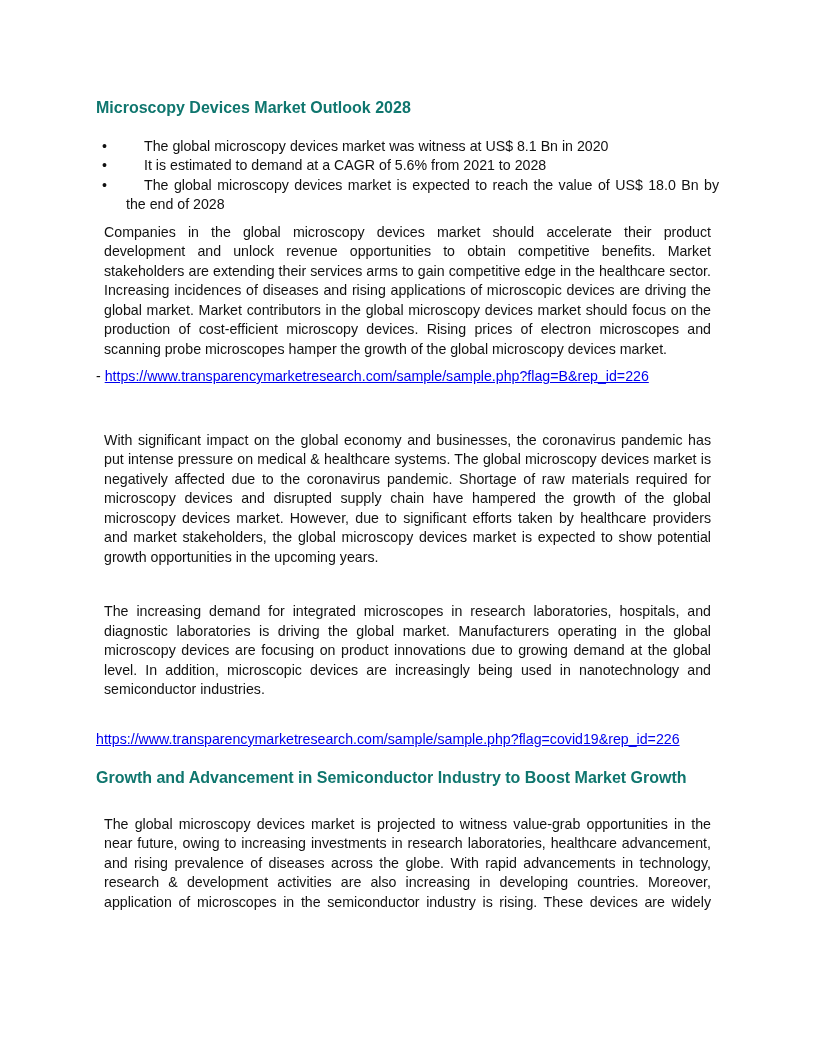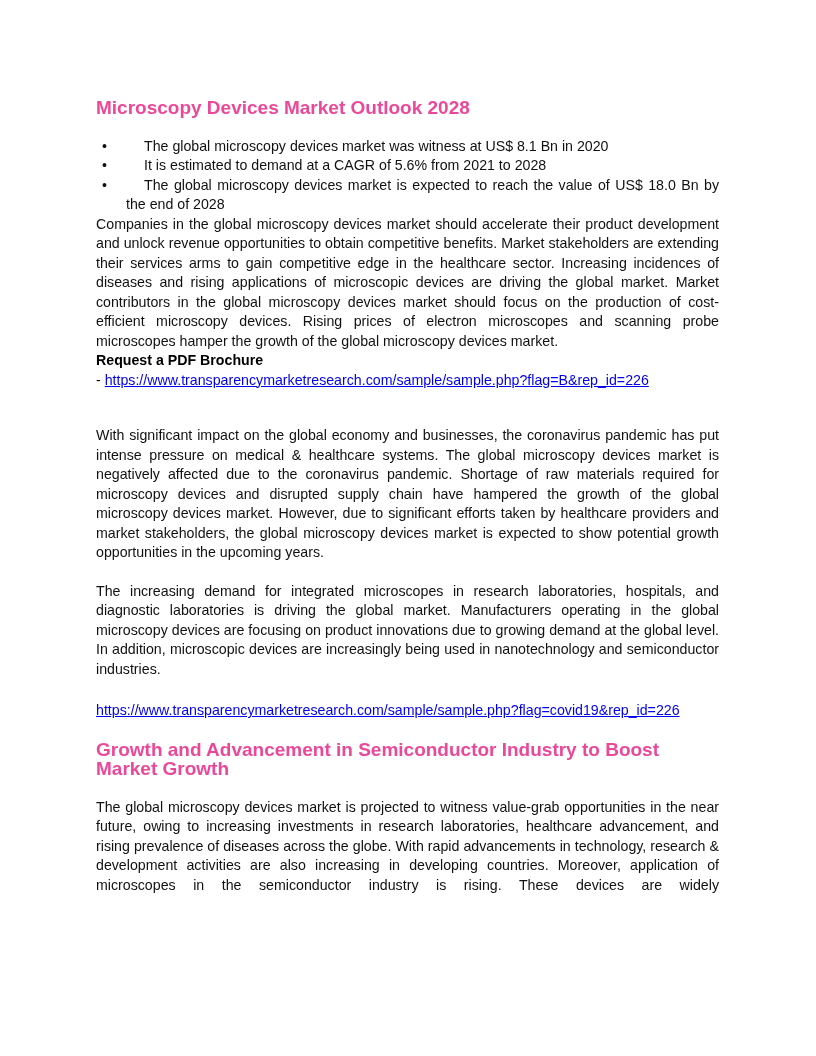--- a/index.html
+++ b/index.html
@@ -1,21 +1,21 @@
 <!DOCTYPE html>
 <html><head>
 <meta charset="utf-8">
 <style>
   html, body { margin: 0; padding: 0; background: #ffffff; }
   body { width: 816px; height: 1056px; position: relative; overflow: hidden;
          font-family: "Liberation Sans", "DejaVu Sans", sans-serif; color: #111; }
   .page { position: absolute; left: 96px; top: 96px; width: 623px; font-size: 14.2px; line-height: 19.5px; }
-  .h { color: #ec4899; font-weight: bold; font-size: 19px; }
+  .h { color: #0f766e; font-weight: bold; font-size: 16px; }
   .h-black { color: #000; font-weight: bold; }
-  p { margin: 0; text-align: justify; }
+  p { margin: 8px; text-align: justify; }
   .bullets { list-style: none; margin: 0; padding: 0; }
   .bullets li { position: relative; padding-left: 48px; text-align: justify; text-indent: 0; }
   .bullets li .dot { position: absolute; left: 6px; top: 0; }
   .bullets li.wrap { padding-left: 30px; text-indent: 18px; }
   .bullets li.wrap .dot { left: 6px; text-indent: 0; }
   a { color: #0000EE; text-decoration: underline; text-align: center; }
   b { font-weight: normal; }
   .gap-s { height: 17px; }
   .gap-m { height: 19px; }
 </style>
@@ -37,21 +37,20 @@
       <span>It is estimated to demand at a CAGR of </span><b>5.6%</b><span> from 2021 to 2028</span>
     </li>
     <li class="wrap">
       <span class="dot">•</span>
       <span>The </span><b>global microscopy  devices  market</b><span> is expected to reach the value of </span><b>US$ 18.0 Bn</b><span> by the end of </span><b>2028</b>
     </li>
   </ul>
 
   <p>Companies in the global microscopy devices market should accelerate their product development and unlock revenue opportunities to obtain competitive benefits. Market stakeholders are extending their services arms to gain competitive edge in the healthcare sector. Increasing incidences of diseases and rising applications of microscopic devices are driving the global market. Market contributors in the global microscopy devices market should focus on the production of cost-efficient microscopy devices. Rising prices of electron microscopes and scanning probe microscopes hamper the growth of the global microscopy devices market.</p>
 
-  <div class="h-black">Request a PDF Brochure</div>
   <div>
     <span>- </span><a href="#">https://www.transparencymarketresearch.com/sample/sample.php?flag=B&amp;rep_id=226</a>
   </div>
 
   <div class="gap-s"></div>
   <div class="gap-m"></div>
 
   <p>With significant impact on the global economy and businesses, the coronavirus pandemic has put intense pressure on medical &amp; healthcare systems. The global microscopy devices market is negatively affected due to the coronavirus pandemic. Shortage of raw materials required for microscopy devices and disrupted supply chain have hampered the growth of the global microscopy devices market. However, due to significant efforts taken by healthcare providers and market stakeholders, the global microscopy devices market is expected to show potential growth opportunities in the upcoming years.</p>
   <div class="gap-m"></div>
   <p>The increasing demand for integrated microscopes in research laboratories, hospitals, and diagnostic laboratories is driving the global market. Manufacturers operating in the global microscopy devices are focusing on product innovations due to growing demand at the global level. In addition, microscopic devices are increasingly being used in nanotechnology and semiconductor industries.</p>

